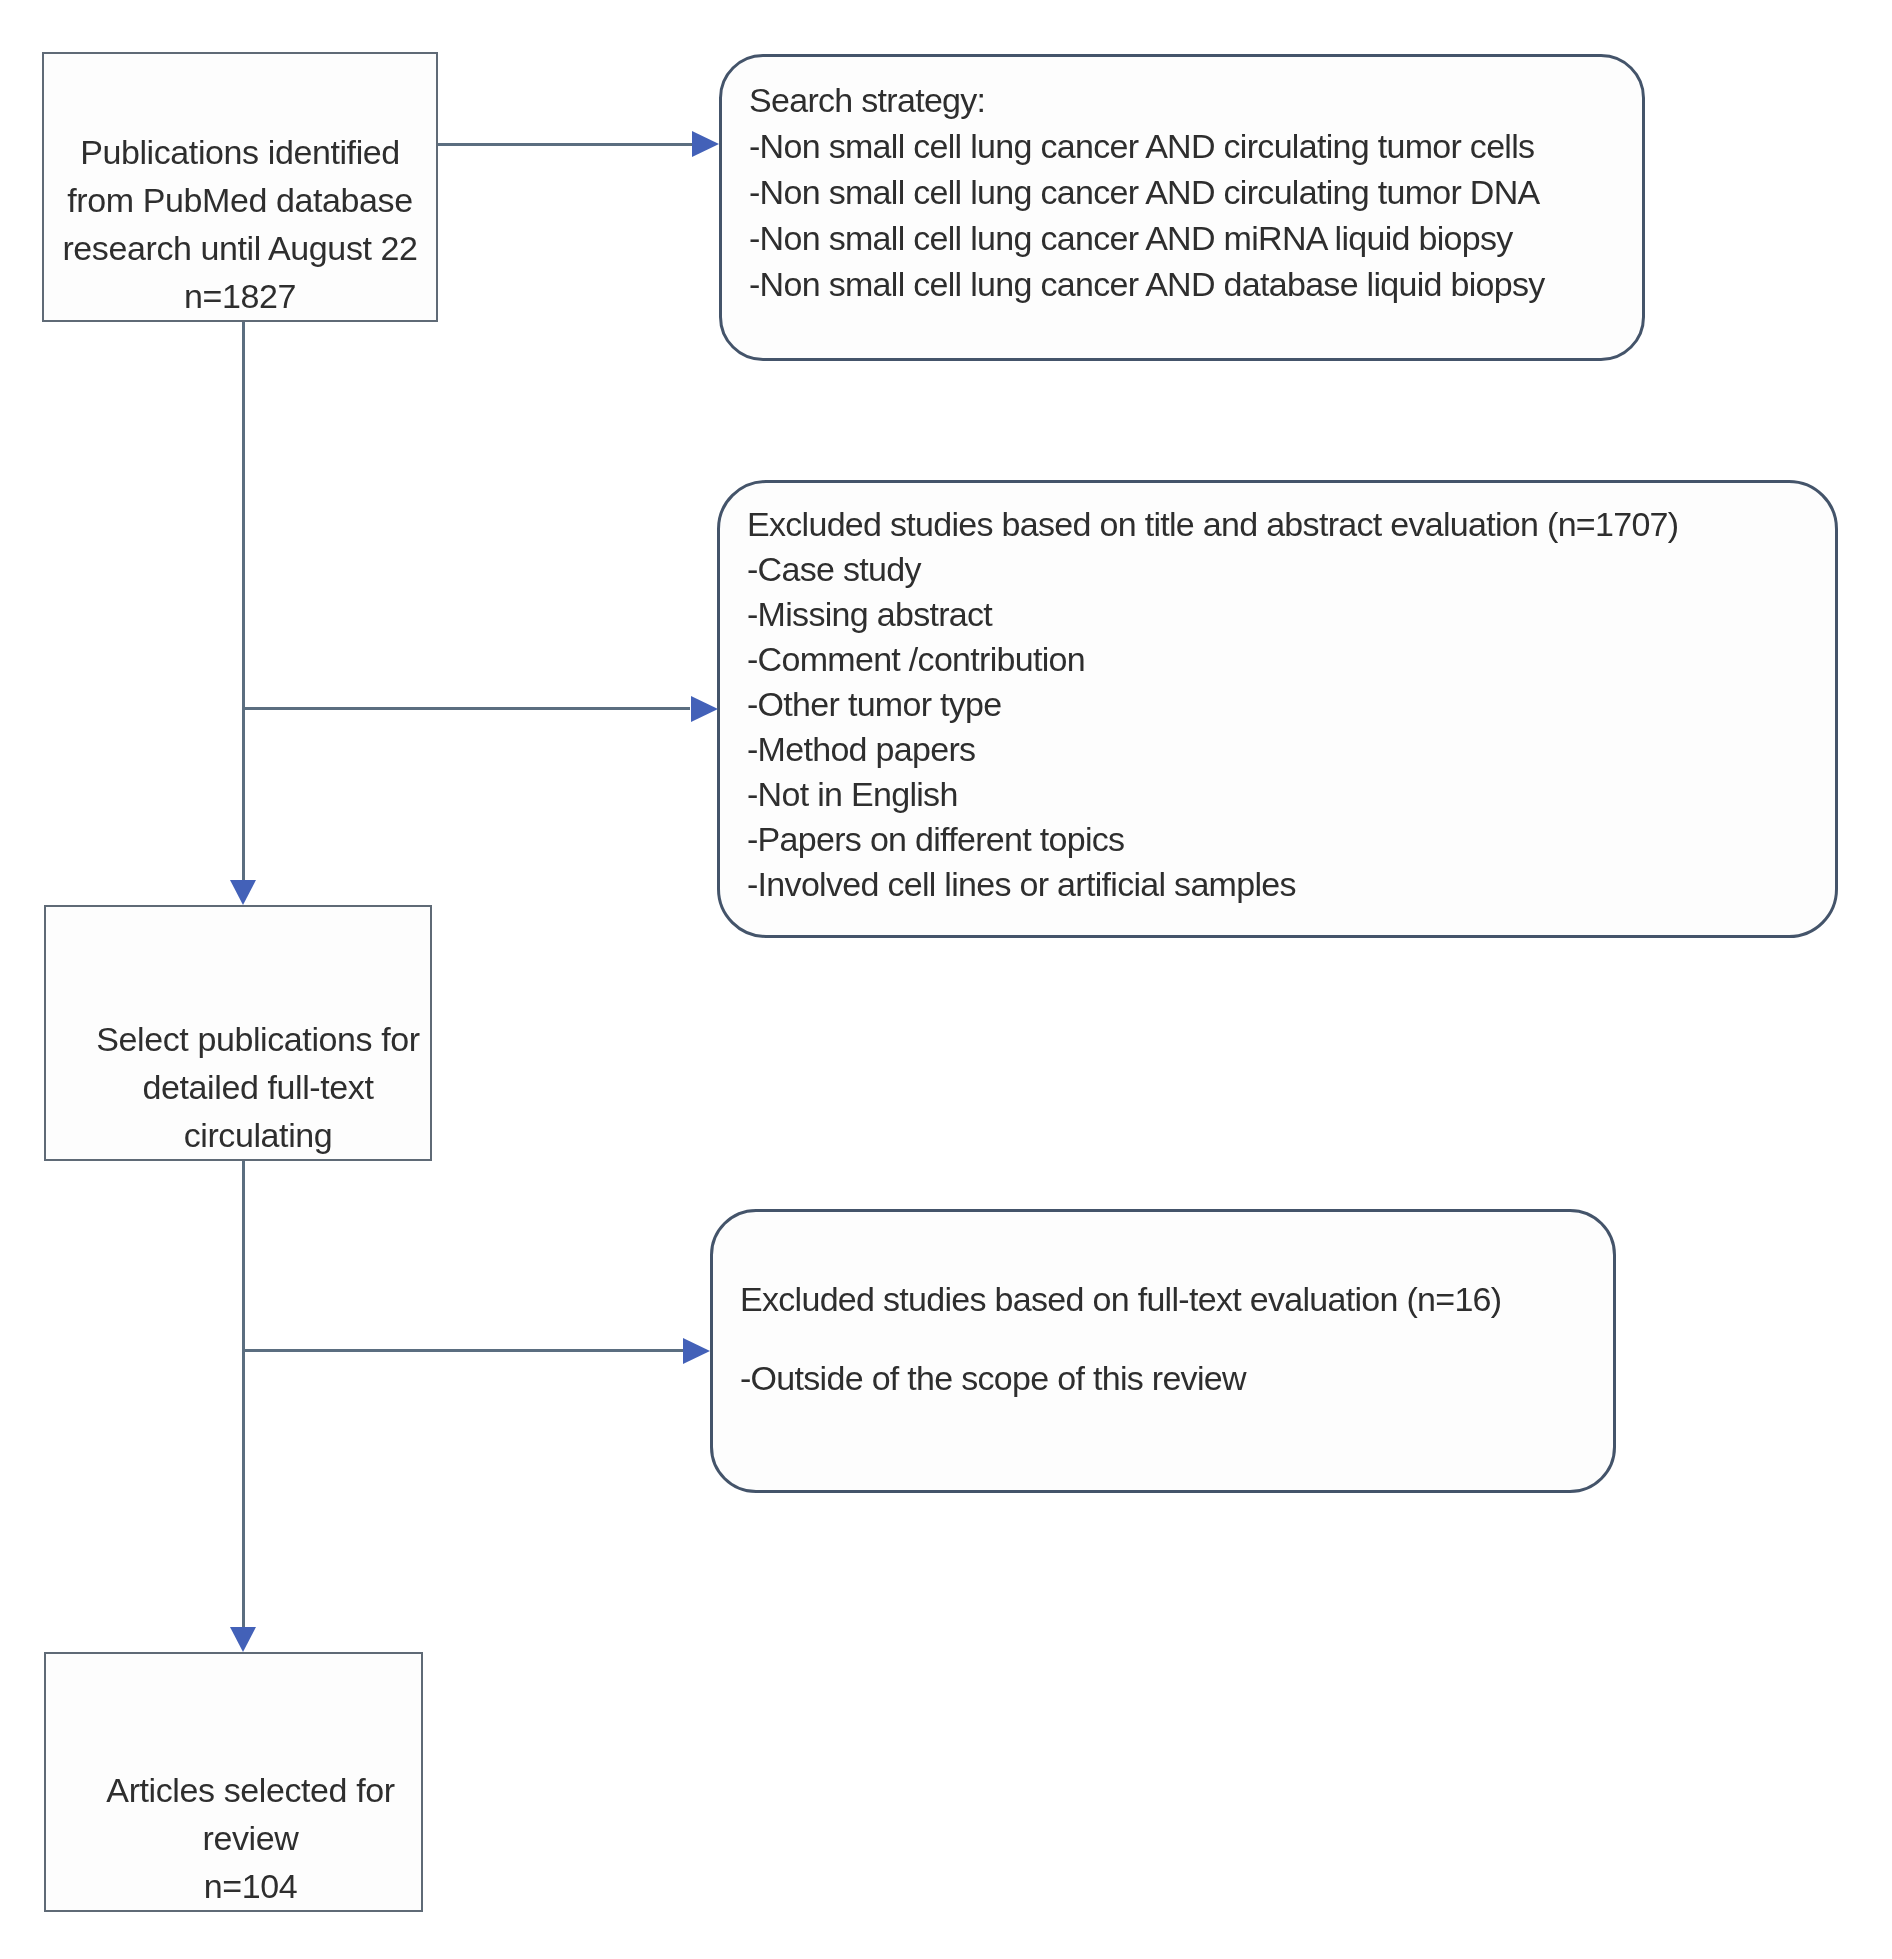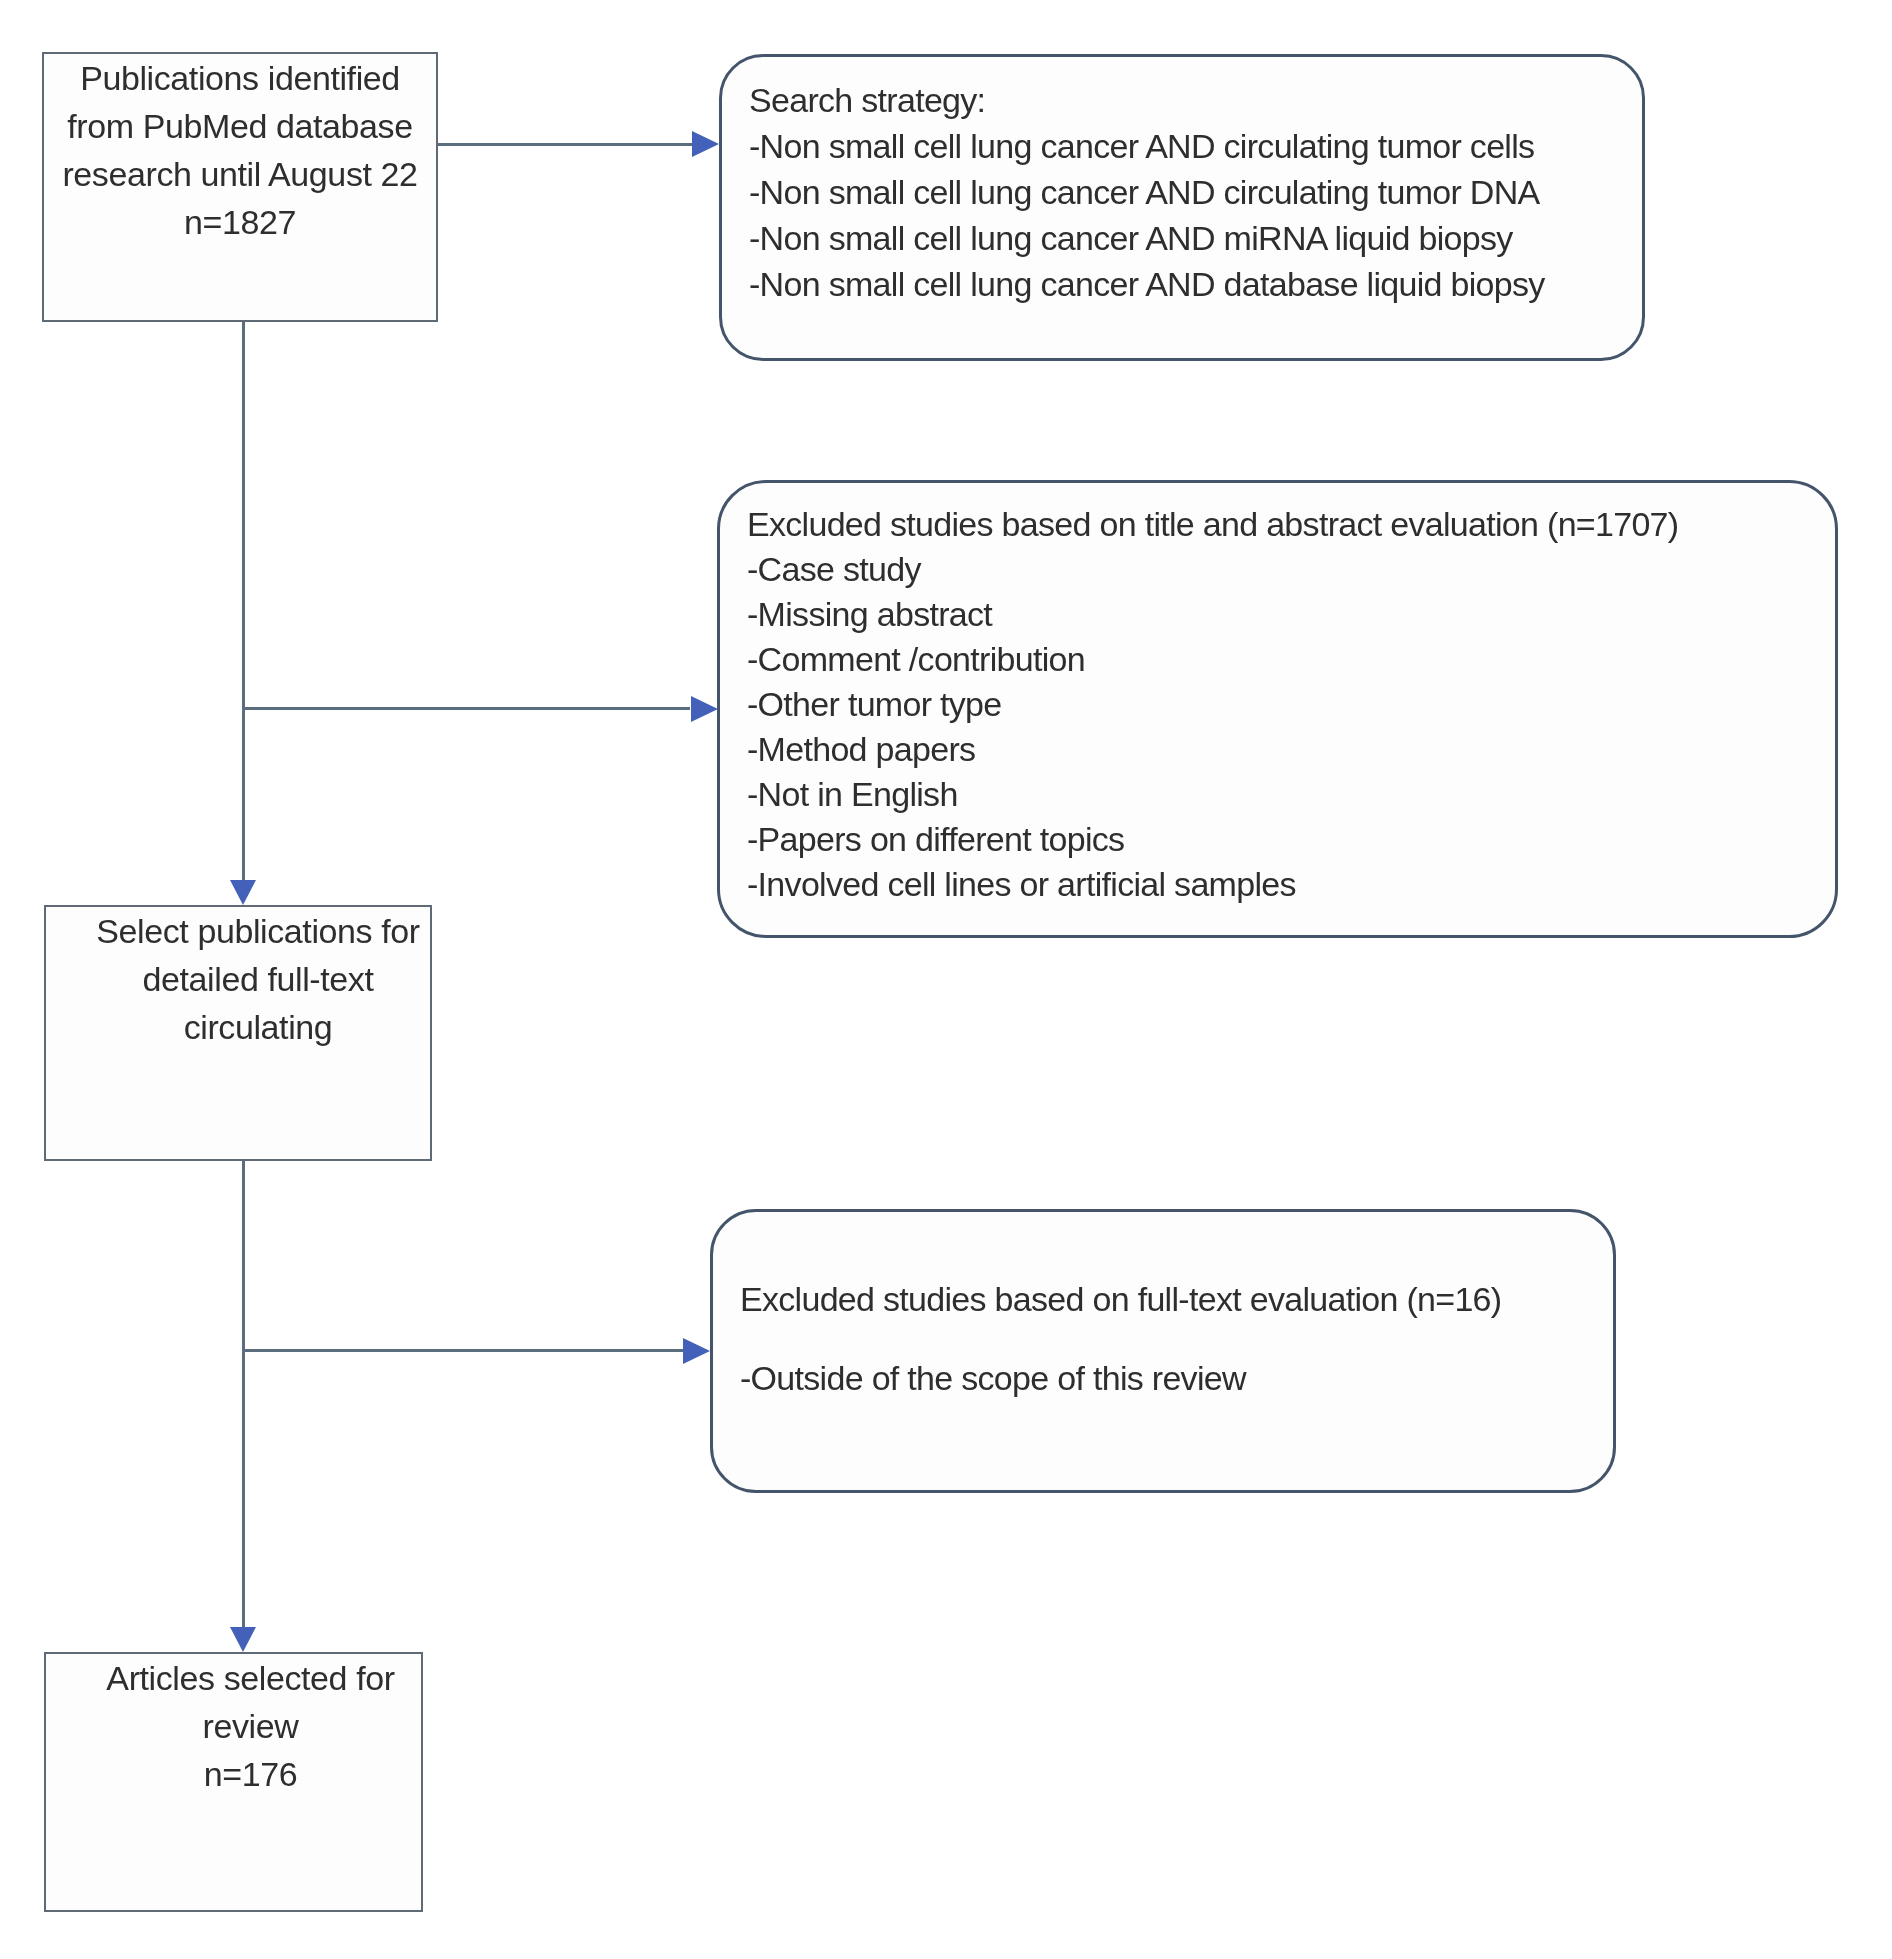--- a/index.html
+++ b/index.html
@@ -16,21 +16,21 @@
     color: #2e2e2e;
     overflow: hidden;
   }
 
   
   .rect-node {
     position: absolute;
     background: #fdfdfd;
     border: 2.5px solid #5f6a76;
     display: flex;
-    align-items: flex-start;
+    align-items: flex-end;
     justify-content: center;
     text-align: center;
     font-size: 34px;
     line-height: 48px;
     letter-spacing: -0.4px;
     box-sizing: border-box;
   }
   .round-node {
     position: absolute;
     background: #fdfdfd;
@@ -139,21 +139,21 @@
   <div class="round-node" id="node-excluded2">
       <div class="line">Excluded studies based on full-text evaluation (n=16)</div>
       <div class="line"></div>
       <div class="line">-Outside of the scope of this review</div>
     </div>
 
   <div class="rect-node" id="node-articles">
     <div>
         <div class="line">Articles selected for</div>
         <div class="line">review</div>
-        <div class="line">n=176</div>
+        <div class="line">n=104</div>
       </div>
   </div>
 
   <div class="hline" id="conn-h1-line"></div>
   <div class="arrow-right" id="conn-h1-head"></div>
 
   <div class="vline" id="conn-v1-line"></div>
   <div class="arrow-down" id="conn-v1-head"></div>
 
   <div class="hline" id="conn-h2-line"></div>

